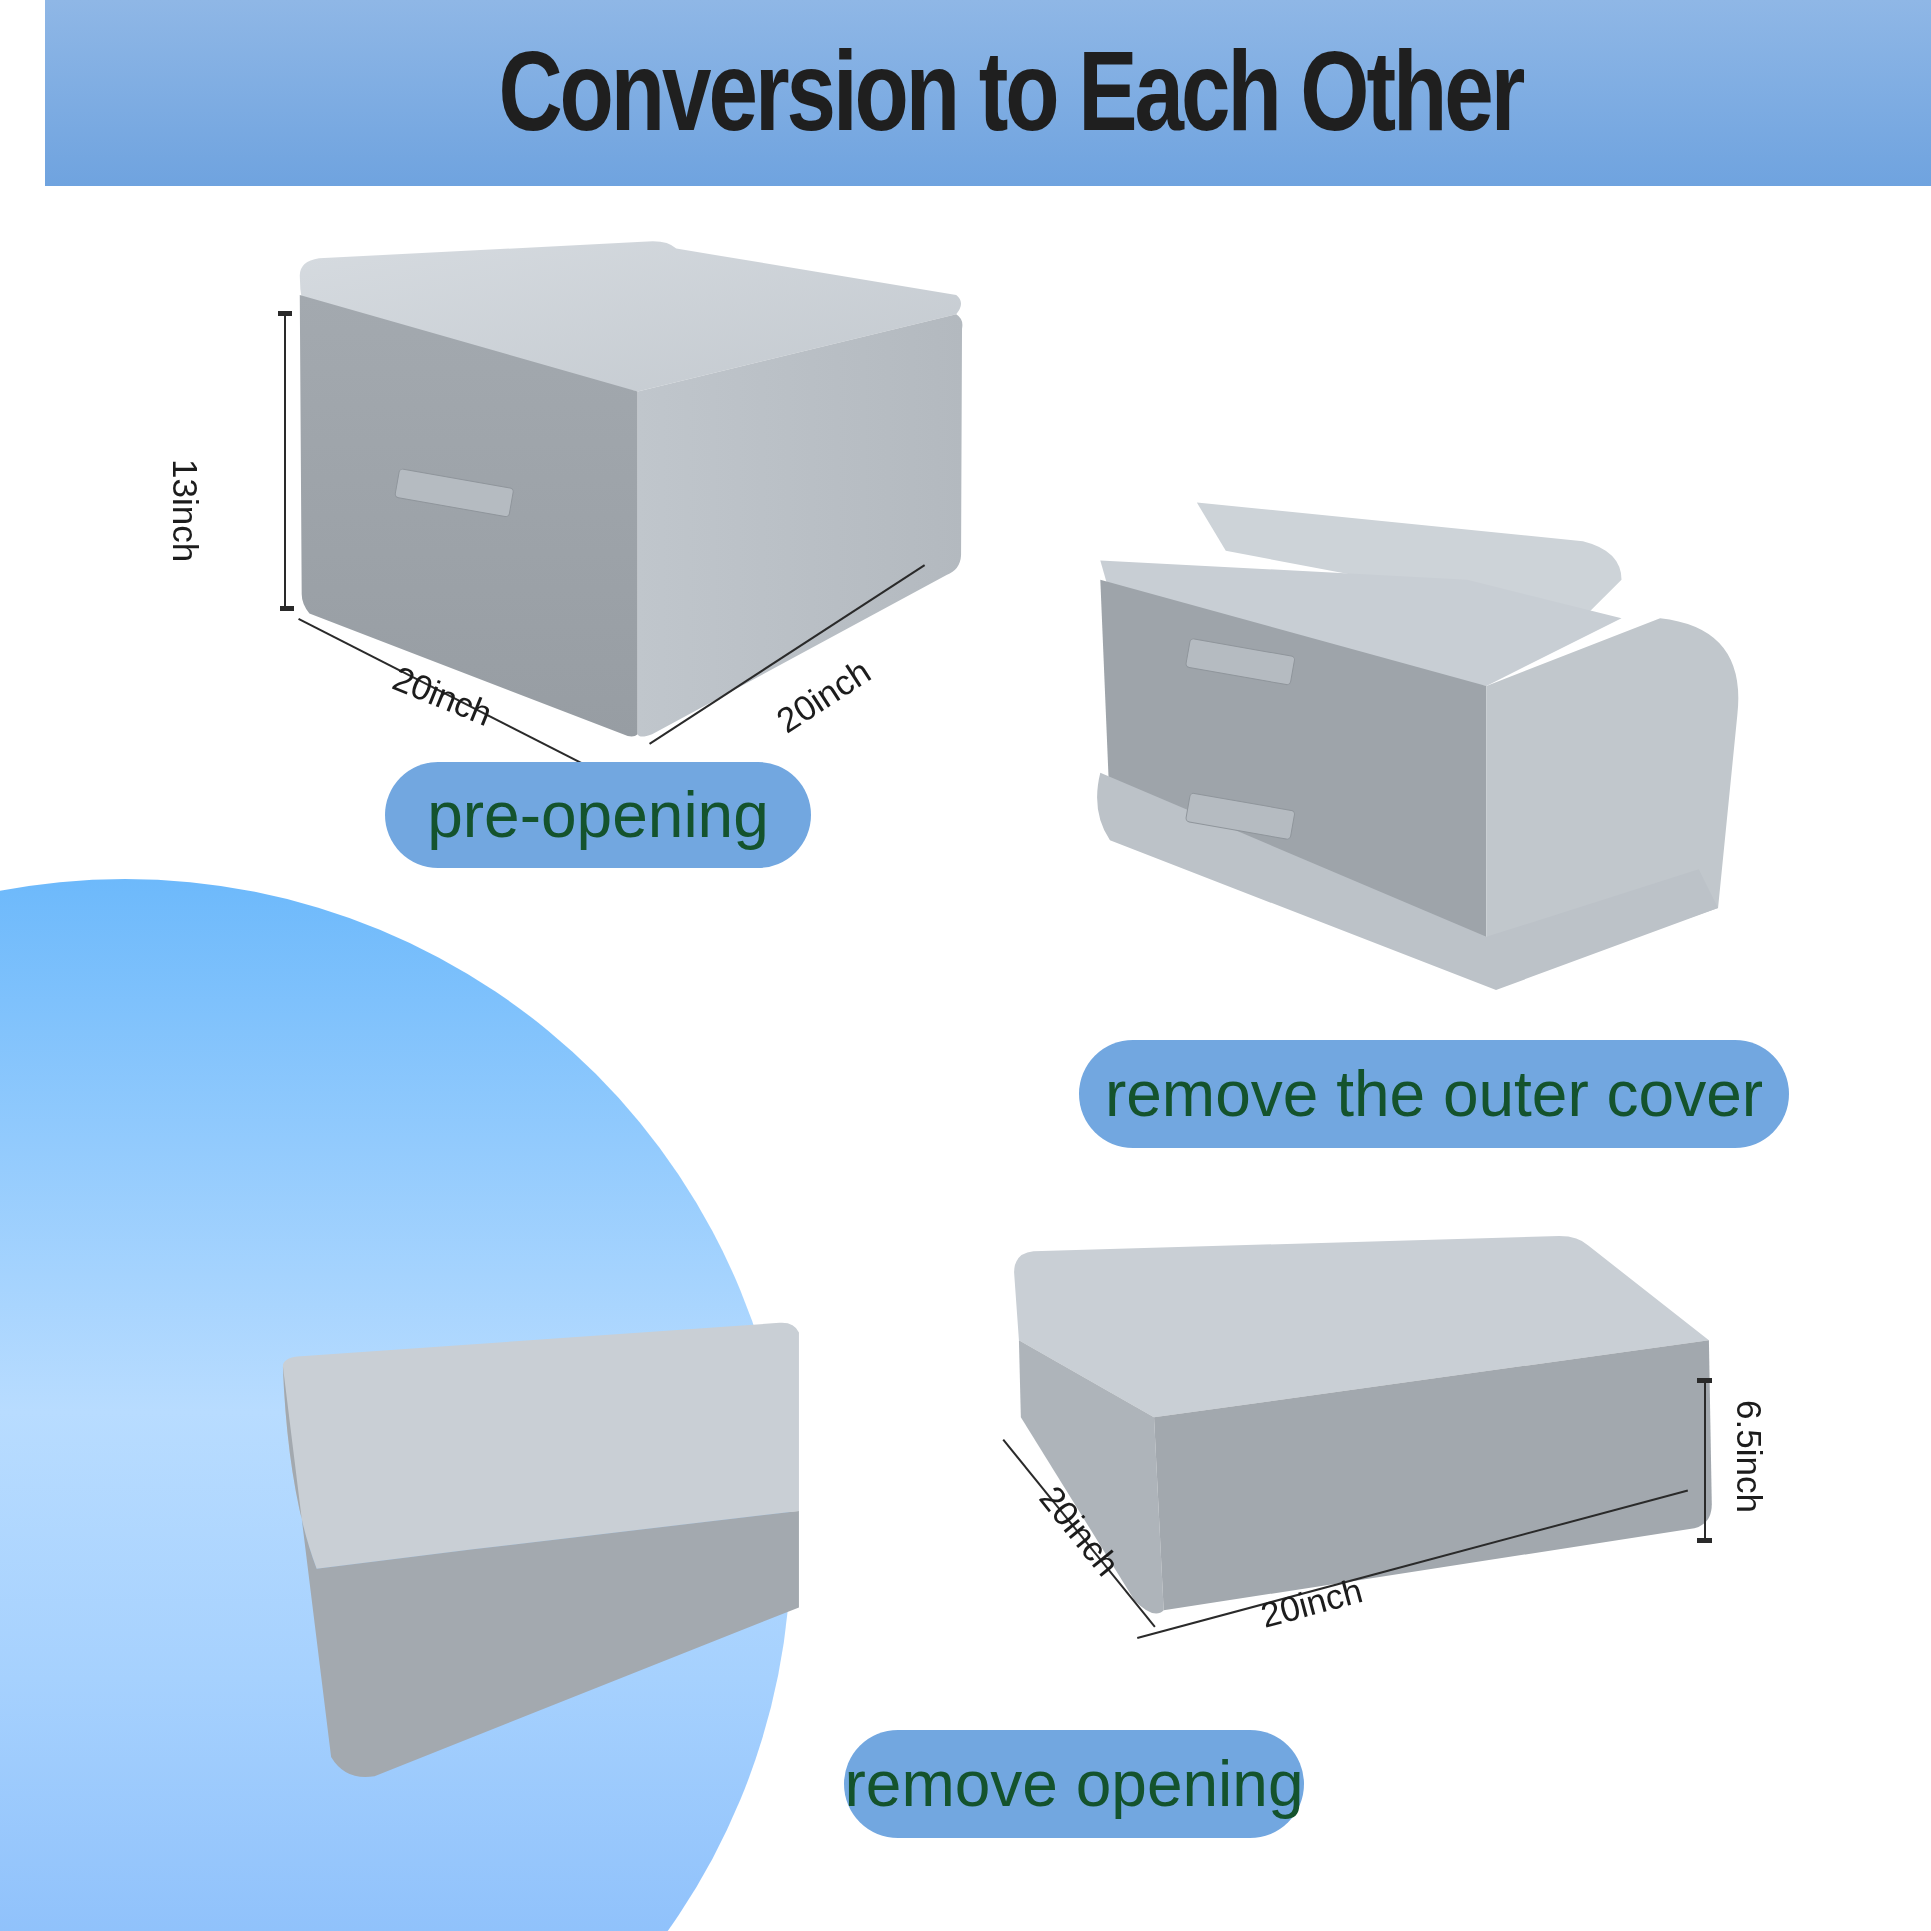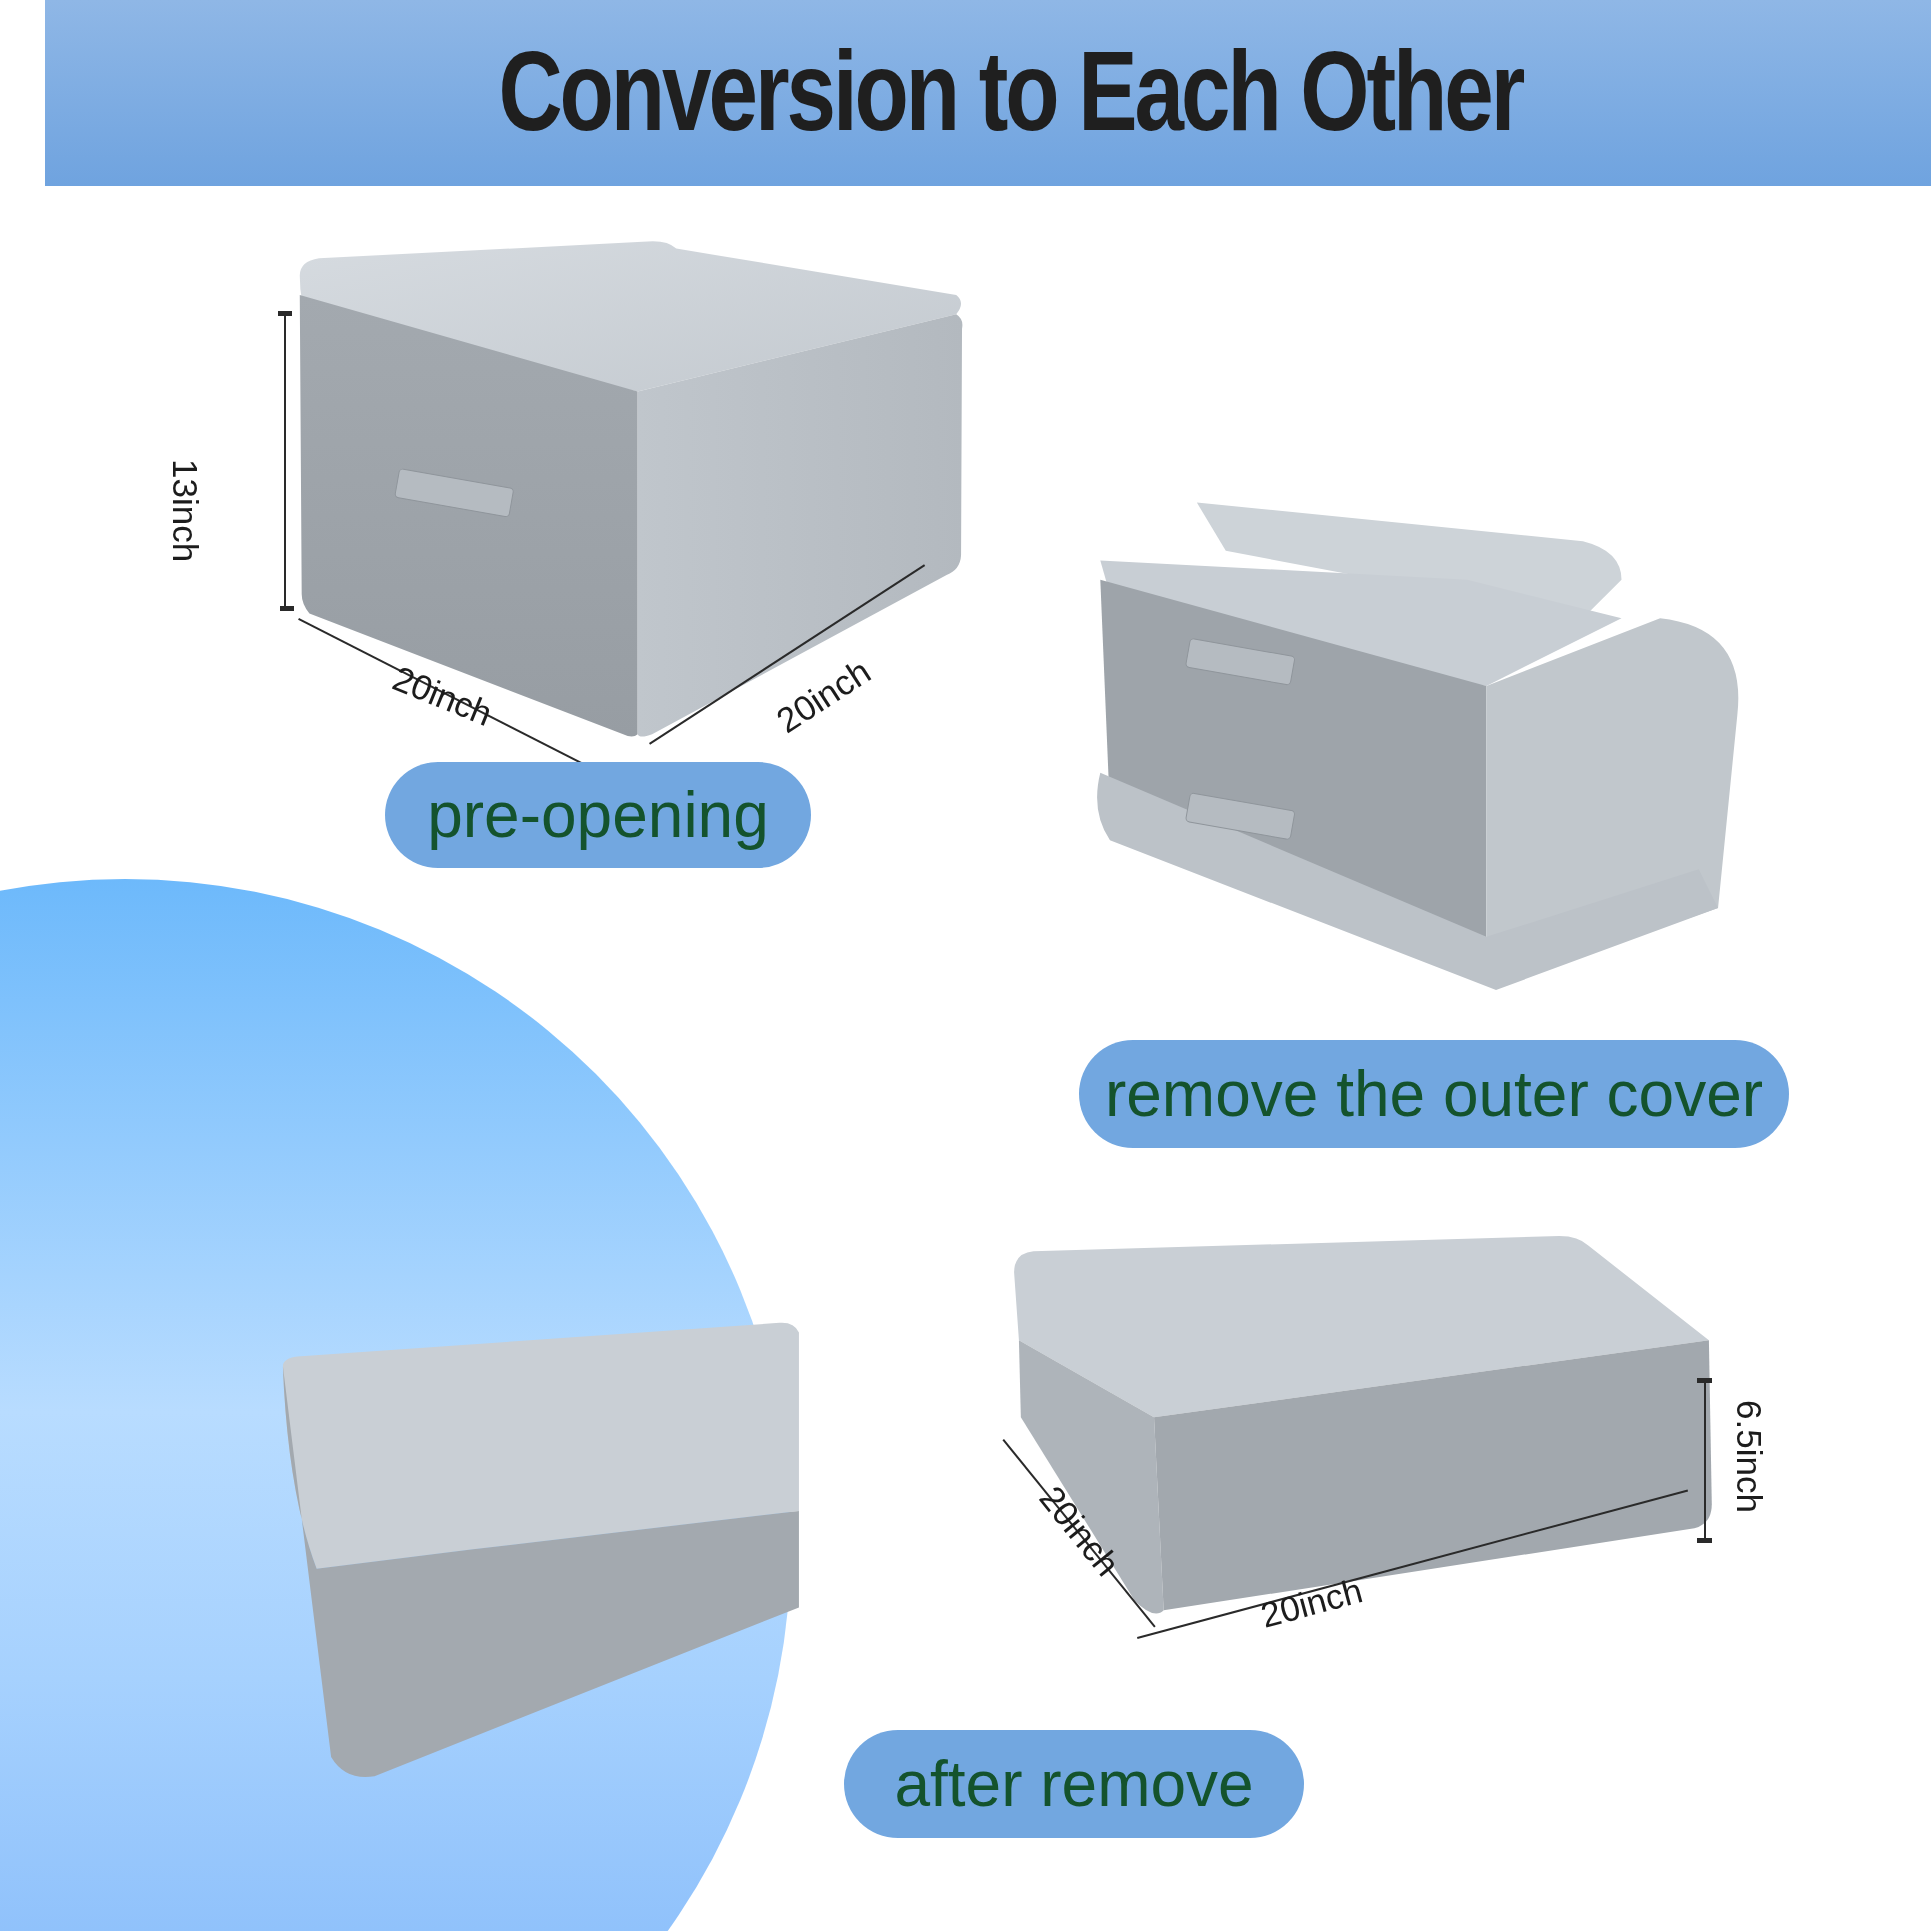--- a/index.html
+++ b/index.html
@@ -115,15 +115,15 @@
 <div class="tick" style="left:1697px;top:1378px;width:15.4px;height:4.8px;"></div>
 <div class="line" style="left:1704px;top:1380px;width:1.9px;height:160px;"></div>
 <div class="tick" style="left:1697px;top:1538px;width:15.4px;height:4.8px;"></div>
 <div class="dim-text" style="left:1769px;top:1400px;transform:rotate(90deg);transform-origin:left top;">6.5inch</div>
 <div class="line" style="left:1004px;top:1439px;width:241px;height:1.9px;transform:rotate(51deg);"></div>
 <div class="dim-text" style="left:1028px;top:1511px;transform:rotate(51deg);">20inch</div>
 <div class="line" style="left:1137px;top:1637px;width:570px;height:1.9px;transform:rotate(-15deg);"></div>
 <div class="dim-text" style="left:1260px;top:1583px;transform:rotate(-15deg);">20inch</div>
 
 <div class="pill after">
-    <span>after remove</span>
+    <span>remove opening</span>
   </div>
 
 
 </body></html>

